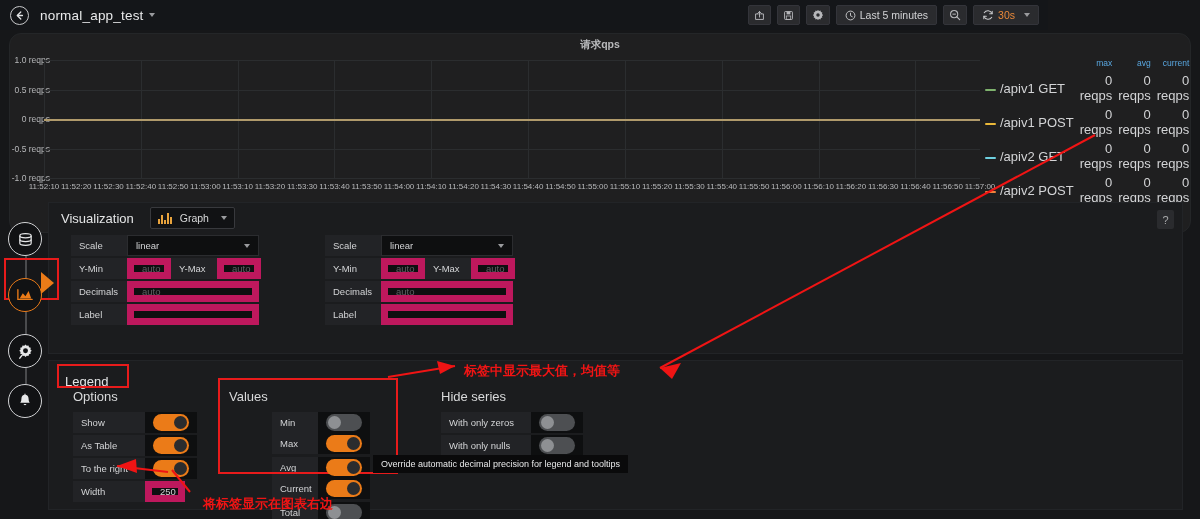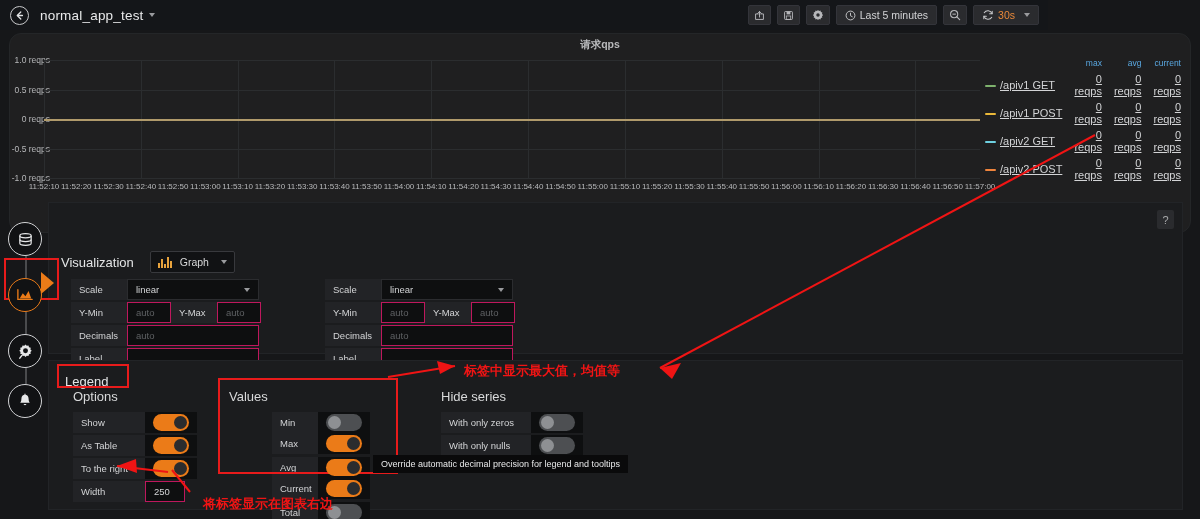--- a/index.html
+++ b/index.html
@@ -82,21 +82,21 @@
   }
 
   
   .glegend { position: absolute; right: 6px; top: 24px; width: 202px; font-size: 8.5px; }
   .glegend table { width: 100%; border-collapse: collapse; }
   .glegend th {
     font-weight: normal; color: #59a7e0; text-align: right; padding: 0 3px 3px 3px;
     font-size: 8.5px; cursor: pointer;
   }
   .glegend th.nm { text-align: left; }
-  .glegend td { padding: 2px 3px; color: #d3d4d6; text-align: right; font-size: 11px; text-decoration: underline; }
+  .glegend td { padding: 2px 3px; color: #d3d4d6; text-align: right; font-size: 13px; }
   .glegend td.nm { text-align: left; color: #d3d4d6; white-space: nowrap; }
   .swatch {
     display: inline-block; width: 11px; height: 2px; vertical-align: 2px;
     margin-right: 4px; border-radius: 1px;
   }
 
   
   .sidebar {
     position: absolute; left: 8px; top: 222px; width: 36px; height: 170px;
   }
@@ -118,21 +118,21 @@
     position: absolute; left: 41px; top: 272px; width: 0; height: 0;
     border-top: 11px solid transparent; border-bottom: 11px solid transparent;
     border-left: 13px solid #eb7b18; z-index: 3;
   }
 
   
   .viz-panel {
     position: absolute; left: 48px; top: 202px; width: 1135px; height: 152px;
     background: #1b1c1e; border: 1px solid #222427;
   }
-  .viz-head { display: flex; align-items: center; height: 30px; padding: 0 12px; margin-top: 44px; }
+  .viz-head { display: flex; align-items: center; height: 30px; padding: 0 12px; }
   .viz-head h2 { font-size: 13px; font-weight: normal; color: #e4e5e6; }
   .viz-select {
     margin-left: 16px; height: 22px; padding: 0 7px; background: #111214;
     border: 1px solid #38393d; border-radius: 2px;
     display: flex; align-items: center; gap: 7px; cursor: pointer;
   }
   .viz-select .ico {
     width: 15px; height: 12px; display: flex; align-items: flex-end; gap: 1px;
   }
   .viz-select .ico i {
@@ -146,21 +146,21 @@
   }
 
   .axes-row { position: relative; padding: 2px 0 0 22px; display: flex; }
   .axcol { width: 254px; }
   .frow { display: flex; align-items: center; height: 21px; margin-bottom: 2px; }
   .flabel {
     background: #222326; height: 21px; display: flex; align-items: center;
     padding: 0 8px; font-size: 9.5px; color: #d3d4d6; white-space: nowrap;
   }
   .finput {
-    height: 21px; background: #0e0f10; border: 1px solid #be185d;
+    height: 21px; background: #0e0f10; border: 7px solid #be185d;
     display: flex; align-items: center; padding: 0 8px; font-size: 9.5px;
     color: #d3d4d6; cursor: text;
   }
   .finput .ph { color: #5e6063; }
   .fsel {
     height: 21px; background: #0e0f10; border: 1px solid #2b2c2f;
     display: flex; align-items: center; padding: 0 8px; font-size: 9.5px;
     color: #d3d4d6; cursor: pointer; justify-content: space-between;
   }
   .yaxes { margin-left: 36px; }

